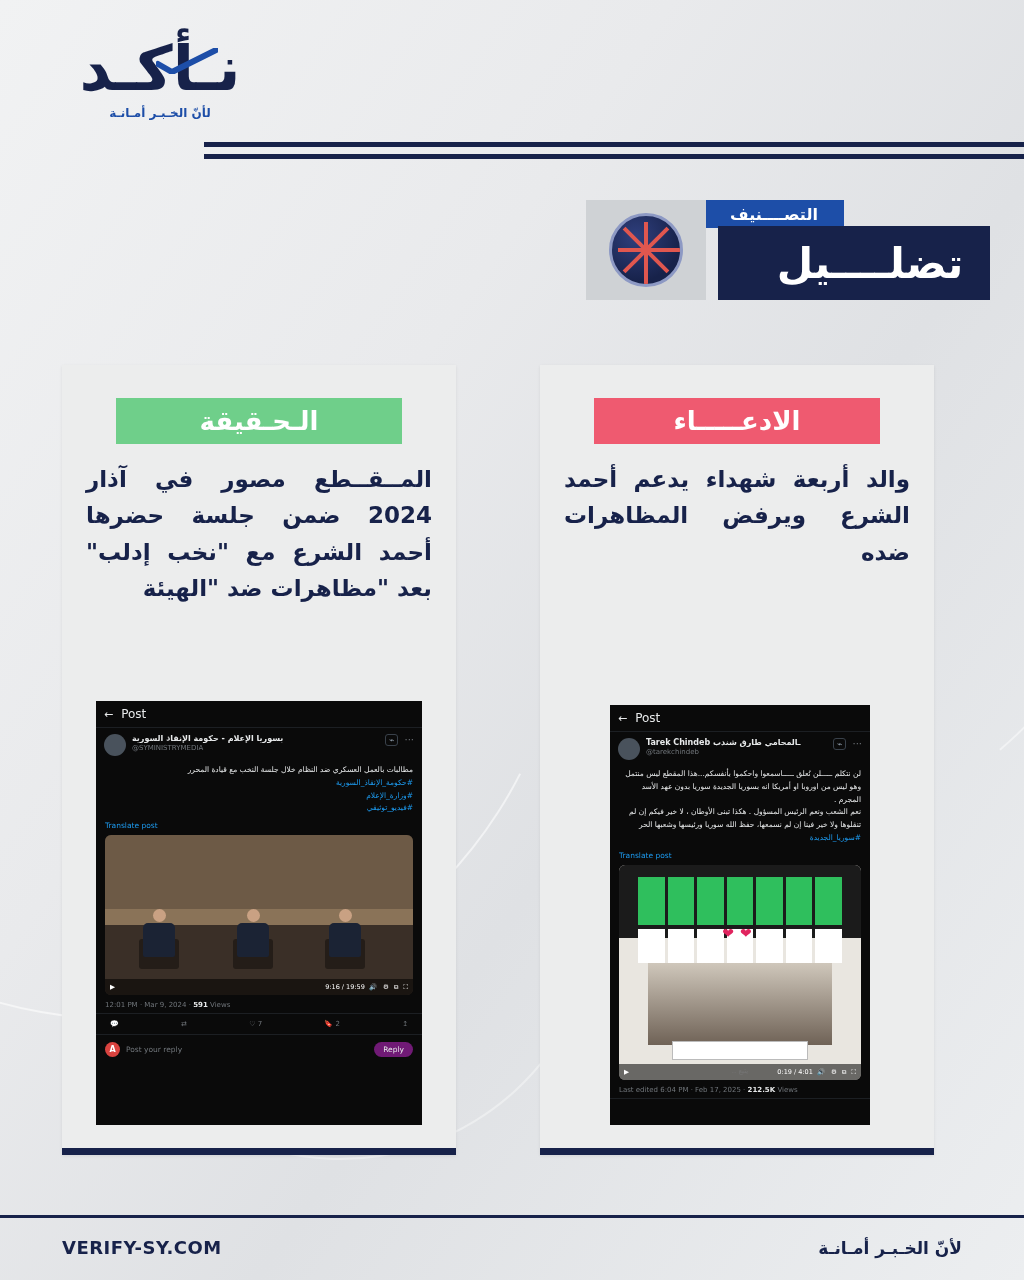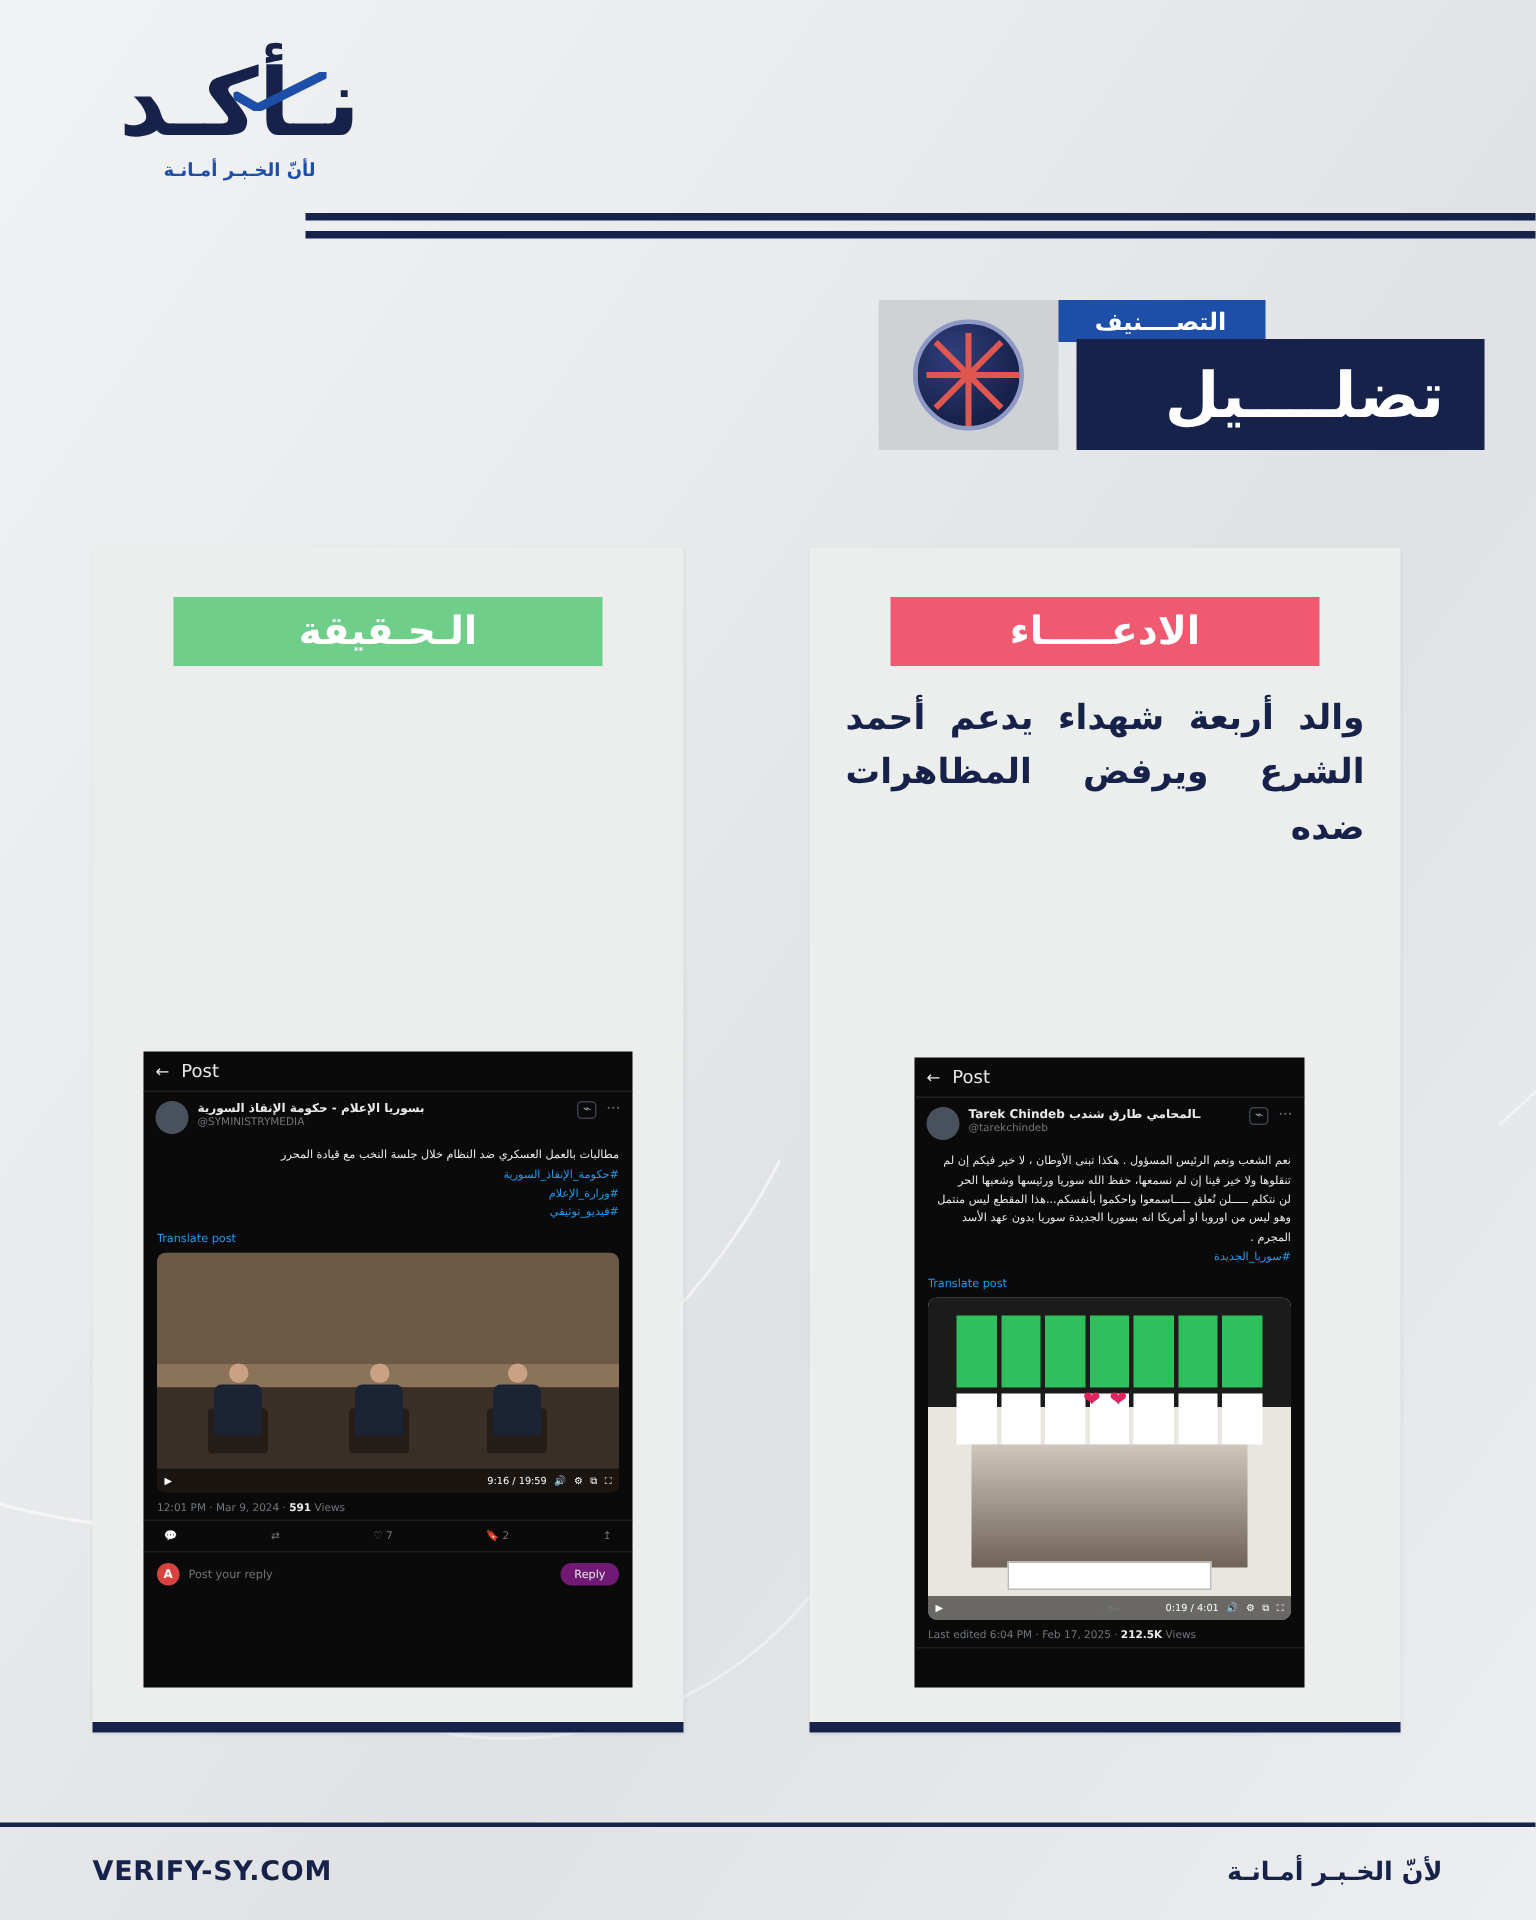--- a/index.html
+++ b/index.html
@@ -245,22 +245,22 @@
         <div class="tw-av"></div>
         <div class="tw-names">
           <div class="tw-name">Tarek Chindeb ـالمحامي طارق شندب</div>
           <div class="tw-handle">@tarekchindeb</div>
         </div>
         <span class="tw-x">⌁</span>
         <span class="tw-dots">···</span>
       </div>
 
       <div class="tw-body">
+        <div>لن نتكلم ـــــلن نُعلق ـــــاسمعوا واحكموا بأنفسكم...هذا المقطع ليس منتمل وهو ليس من اوروبا او أمريكا انه بسوريا الجديدة سوريا بدون عهد الأسد المجرم .</div>
         <div>نعم الشعب ونعم الرئيس المسؤول . هكذا تبنى الأوطان ، لا خير فيكم إن لم تنقلوها ولا خير فينا إن لم نسمعها، حفظ الله سوريا ورئيسها وشعبها الحر</div>
-        <div>لن نتكلم ـــــلن نُعلق ـــــاسمعوا واحكموا بأنفسكم...هذا المقطع ليس منتمل وهو ليس من اوروبا او أمريكا انه بسوريا الجديدة سوريا بدون عهد الأسد المجرم .</div>
         <div class="tw-tag">#سوريا_الجديدة</div>
       </div>
 
       <div class="tw-translate">Translate post</div>
 
       <div class="media media-truth">
         <div class="gal">
           <div class="top"></div>
           <div class="flags">
               <i></i>
@@ -301,20 +301,21 @@
         <b>212.5K</b>
         <span>Views</span>
       </div>
     </div>
 
     <div class="panel-rule"></div>
   </div>
 
   <div class="panel panel-truth">
     <div class="tag tag-truth">الـحـقيقة</div>
+    <div class="panel-text">المــقــطع مصور في آذار 2024 ضمن جلسة حضرها أحمد الشرع مع "نخب إدلب" بعد "مظاهرات ضد "الهيئة</div>
 
     <div class="shot shot-truth">
       <div class="shot-top">
         <span class="back">←</span>
         <span class="ttl">Post</span>
       </div>
 
       <div class="tw-head">
         <div class="tw-av"></div>
         <div class="tw-names">

